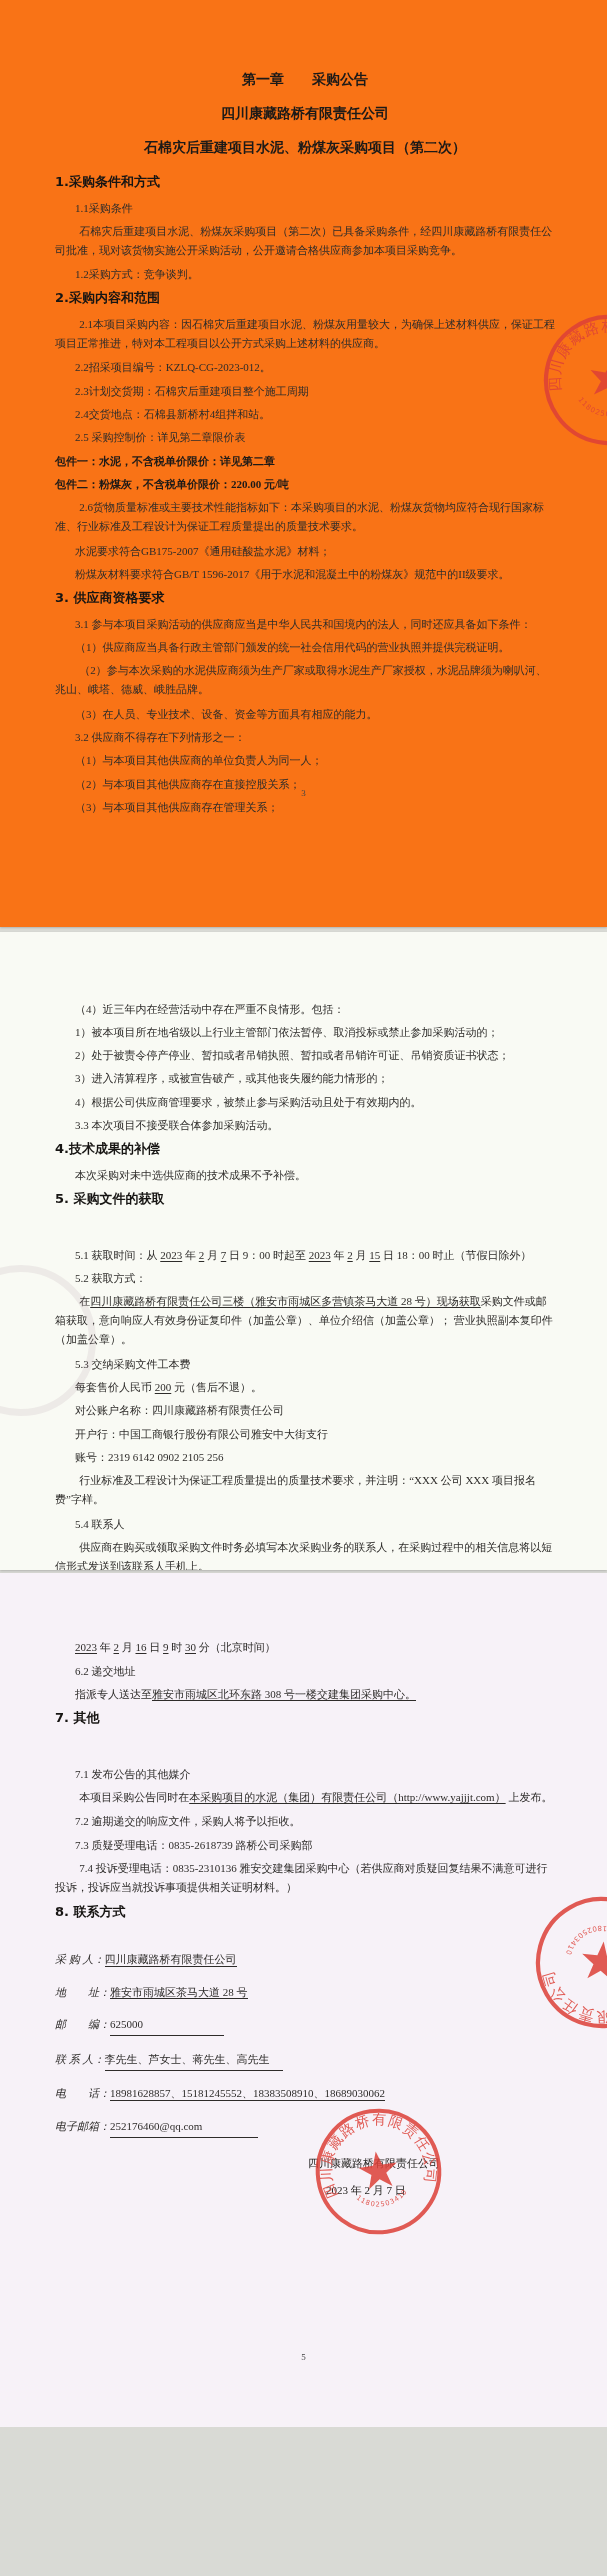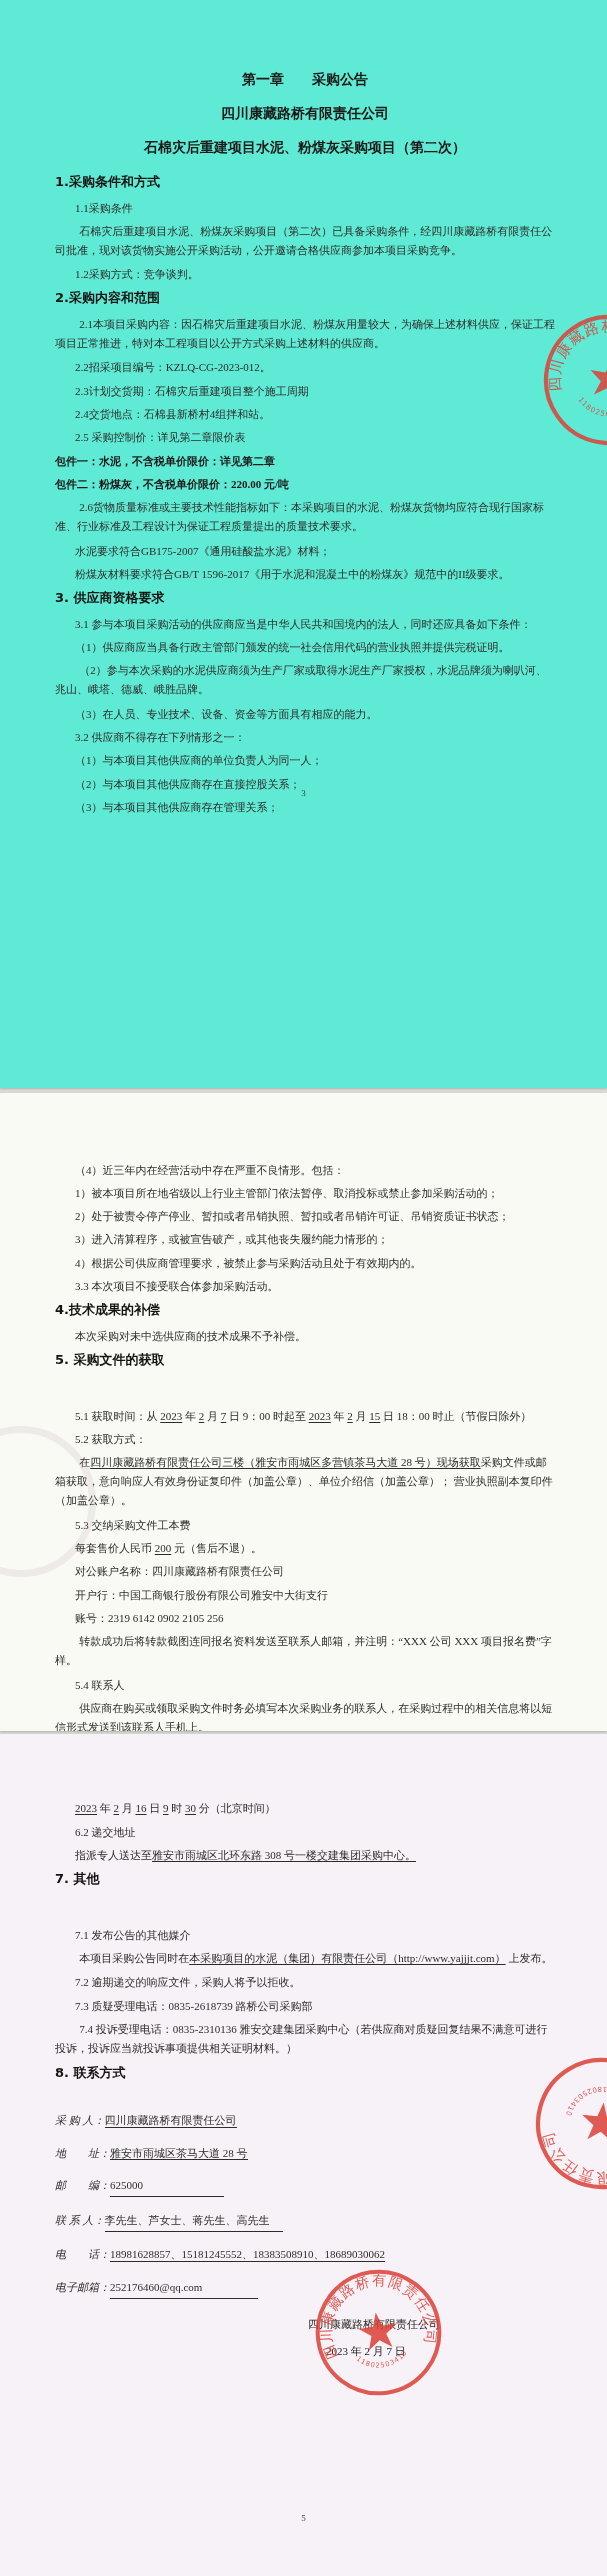--- a/index.html
+++ b/index.html
@@ -9,21 +9,21 @@
     font-family:"Liberation Serif","DejaVu Serif",serif;
     color:#2e2c2a;
   }
   .page{
     position:relative;
     width:607px;
     box-sizing:border-box;
     overflow:hidden;
     box-shadow:0 0.8px 2.3px rgba(0,0,0,.25);
   }
-  #page1{height:1088px;background:#5eead4;padding:71px 52px 0 55px;}
+  #page1{height:927px;background:#f97316;padding:71px 52px 0 55px;}
   #page2{height:638px;background:#f9faf4;padding:68px 52px 0 55px;margin-top:4.6px;}
   #page3{height:854px;background:#f7f2f8;padding:65px 52px 0 55px;margin-top:3.8px;}
 
   .line{font-size:11px;line-height:18px;margin:0 0 5.3px 0;}
   .ind{padding-left:20px;}
   .para{text-indent:2.2em;margin:0 0 5.3px 0;font-size:11px;line-height:19px;}
   .b{font-weight:bold;color:#1c1a18;}
   .title{font-family:"DejaVu Sans","Liberation Sans",sans-serif;font-weight:bold;font-size:14px;line-height:16.7px;margin:0 0 17.5px 0;text-align:center;color:#1c1a18;}
   .h{font-family:"DejaVu Sans","Liberation Sans",sans-serif;font-weight:bold;font-size:13px;line-height:16.7px;margin:6.8px 0 8.4px 0;color:#171513;}
   .gap30{height:21px;}
@@ -124,21 +124,21 @@
   <div class="h">5. 采购文件的获取</div>
   <div class="gap45"></div>
   <p class="line ind"><span>5.1 获取时间：从 </span><span class="u">2023</span><span> 年 </span><span class="u">2</span><span> 月 </span><span class="u">7</span><span> 日 9：00 时起至 </span><span class="u">2023</span><span> 年 </span><span class="u">2</span><span> 月 </span><span class="u">15</span><span> 日 18：00 时止（节假日除外）</span></p>
   <p class="line ind">5.2 获取方式：</p>
   <p class="para"><span>在</span><span class="u">四川康藏路桥有限责任公司三楼（雅安市雨城区多营镇茶马大道 28 号）现场获取</span><span>采购文件或邮箱获取，意向响应人有效身份证复印件（加盖公章）、单位介绍信（加盖公章）； 营业执照副本复印件（加盖公章）。</span></p>
   <p class="line ind">5.3 交纳采购文件工本费</p>
   <p class="line ind"><span>每套售价人民币 </span><span class="u">200</span><span> 元（售后不退）。</span></p>
   <p class="line ind">对公账户名称：四川康藏路桥有限责任公司</p>
   <p class="line ind">开户行：中国工商银行股份有限公司雅安中大街支行</p>
   <p class="line ind">账号：2319 6142 0902 2105 256</p>
-  <p class="para">转款成功后将转款截图连同报名资料发送至联系人邮箱，并注明：“XXX 公司 XXX 项目报名费”字样。</p>
+  <p class="para">行业标准及工程设计为保证工程质量提出的质量技术要求，并注明：“XXX 公司 XXX 项目报名费”字样。</p>
   <p class="line ind">5.4 联系人</p>
   <p class="para">供应商在购买或领取采购文件时务必填写本次采购业务的联系人，在采购过程中的相关信息将以短信形式发送到该联系人手机上。</p>
   <p class="line ind">5.5 咨询电话</p>
   <p class="para"><span>供应商下载采购文件失败或遇到其他问题请与 </span><span class="u">18981628857</span><span> 联系咨询。</span></p>
 
   <div class="h">6. 响应文件的递交</div>
   <div class="gap30"></div>
   <p class="line ind">6.1 递交响应文件截止时间：</p>
 
   <div class="footer">4</div>

